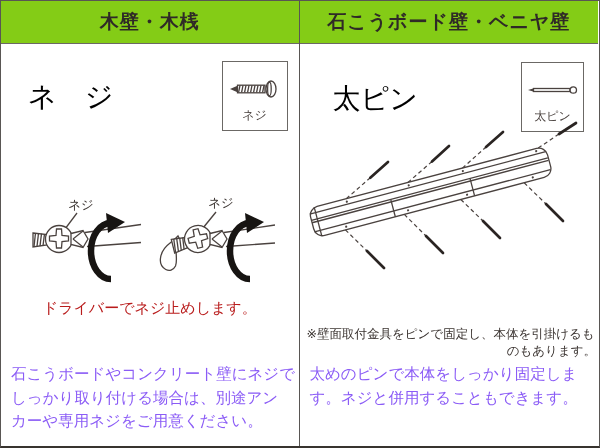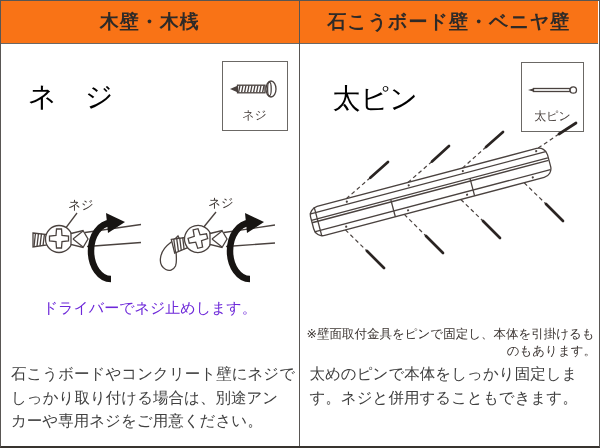--- a/index.html
+++ b/index.html
@@ -6,46 +6,46 @@
   *{box-sizing:border-box;}
   body{font-family:"Liberation Sans","DejaVu Sans",sans-serif;color:#3b3431;}
   .frame{
     position:relative;width:600px;height:448px;background:#fff;
     border:1.5px solid #595653;border-bottom:2.5px solid #38342f;
     display:flex;overflow:hidden;
   }
   .col{position:relative;width:298.5px;height:100%;}
   .col-left{border-right:1.5px solid #595653;}
   .header{
-    height:43px;background:#f97316;border-bottom:1px solid #6b6865;
+    height:43px;background:#84cc16;border-bottom:1px solid #6b6865;
     display:flex;align-items:center;justify-content:center;
     font-size:19px;font-weight:600;letter-spacing:1px;color:#2f2a27;
   }
   .content{position:relative;width:100%;height:calc(100% - 44px);}
   .big-label{position:absolute;font-size:28px;font-weight:500;color:#000000;}
   .bl-left{left:27px;top:34px;}
   .bl-right{left:33px;top:36px;}
   .icon-box{
     position:absolute;top:17px;width:66px;height:70px;background:#fff;
     border:1.2px solid #6b6865;text-align:center;
   }
   .ib-left{right:11px;}
   .ib-right{right:14px;width:63px;top:18px;}
   .icon-box svg{display:block;margin:15px auto 0;}
   .ib-right svg{margin-top:19px;}
   .icon-box-label{position:absolute;bottom:6px;width:100%;font-size:12px;color:#4a423f;}
   .illus{position:absolute;top:143px;}
   .illus-1{left:20px;}
   .illus-2{left:146px;}
   .rail-svg{position:absolute;left:2px;top:77px;}
-  .caption{position:absolute;top:255px;width:100%;text-align:center;font-size:15px;color:#6d28d9;}
+  .caption{position:absolute;top:255px;width:100%;text-align:center;font-size:15px;color:#b91c1c;}
   .note{position:absolute;top:282px;left:7px;right:2px;font-size:12.5px;line-height:17px;color:#3b3431;}
   .note .line{white-space:nowrap;}
   .note .line.indent{padding-left:13px;text-align:right;}
-  .footer{position:absolute;top:318px;left:10px;right:4px;font-size:15.5px;line-height:23.5px;color:#404040;}
+  .footer{position:absolute;top:318px;left:10px;right:4px;font-size:15.5px;line-height:23.5px;color:#8b5cf6;}
   .footer .line{white-space:nowrap;}
   svg .ink{stroke:#4a423f;fill:none;stroke-width:1.3;}
   svg .ink-fill{fill:#4a423f;stroke:none;}
   svg .paper{fill:#fff;}
   svg .dash{stroke:#4a423f;fill:none;stroke-width:1.2;stroke-dasharray:4 3;}
   svg .pin{stroke:#2a2422;fill:none;stroke-width:2.7;stroke-linecap:round;}
   svg .c-arrow{stroke:#171412;fill:none;stroke-width:6.5;}
   svg .label-txt{font-family:"Liberation Sans","DejaVu Sans",sans-serif;font-size:12.5px;fill:#3b3431;}
 </style>
 </head>

